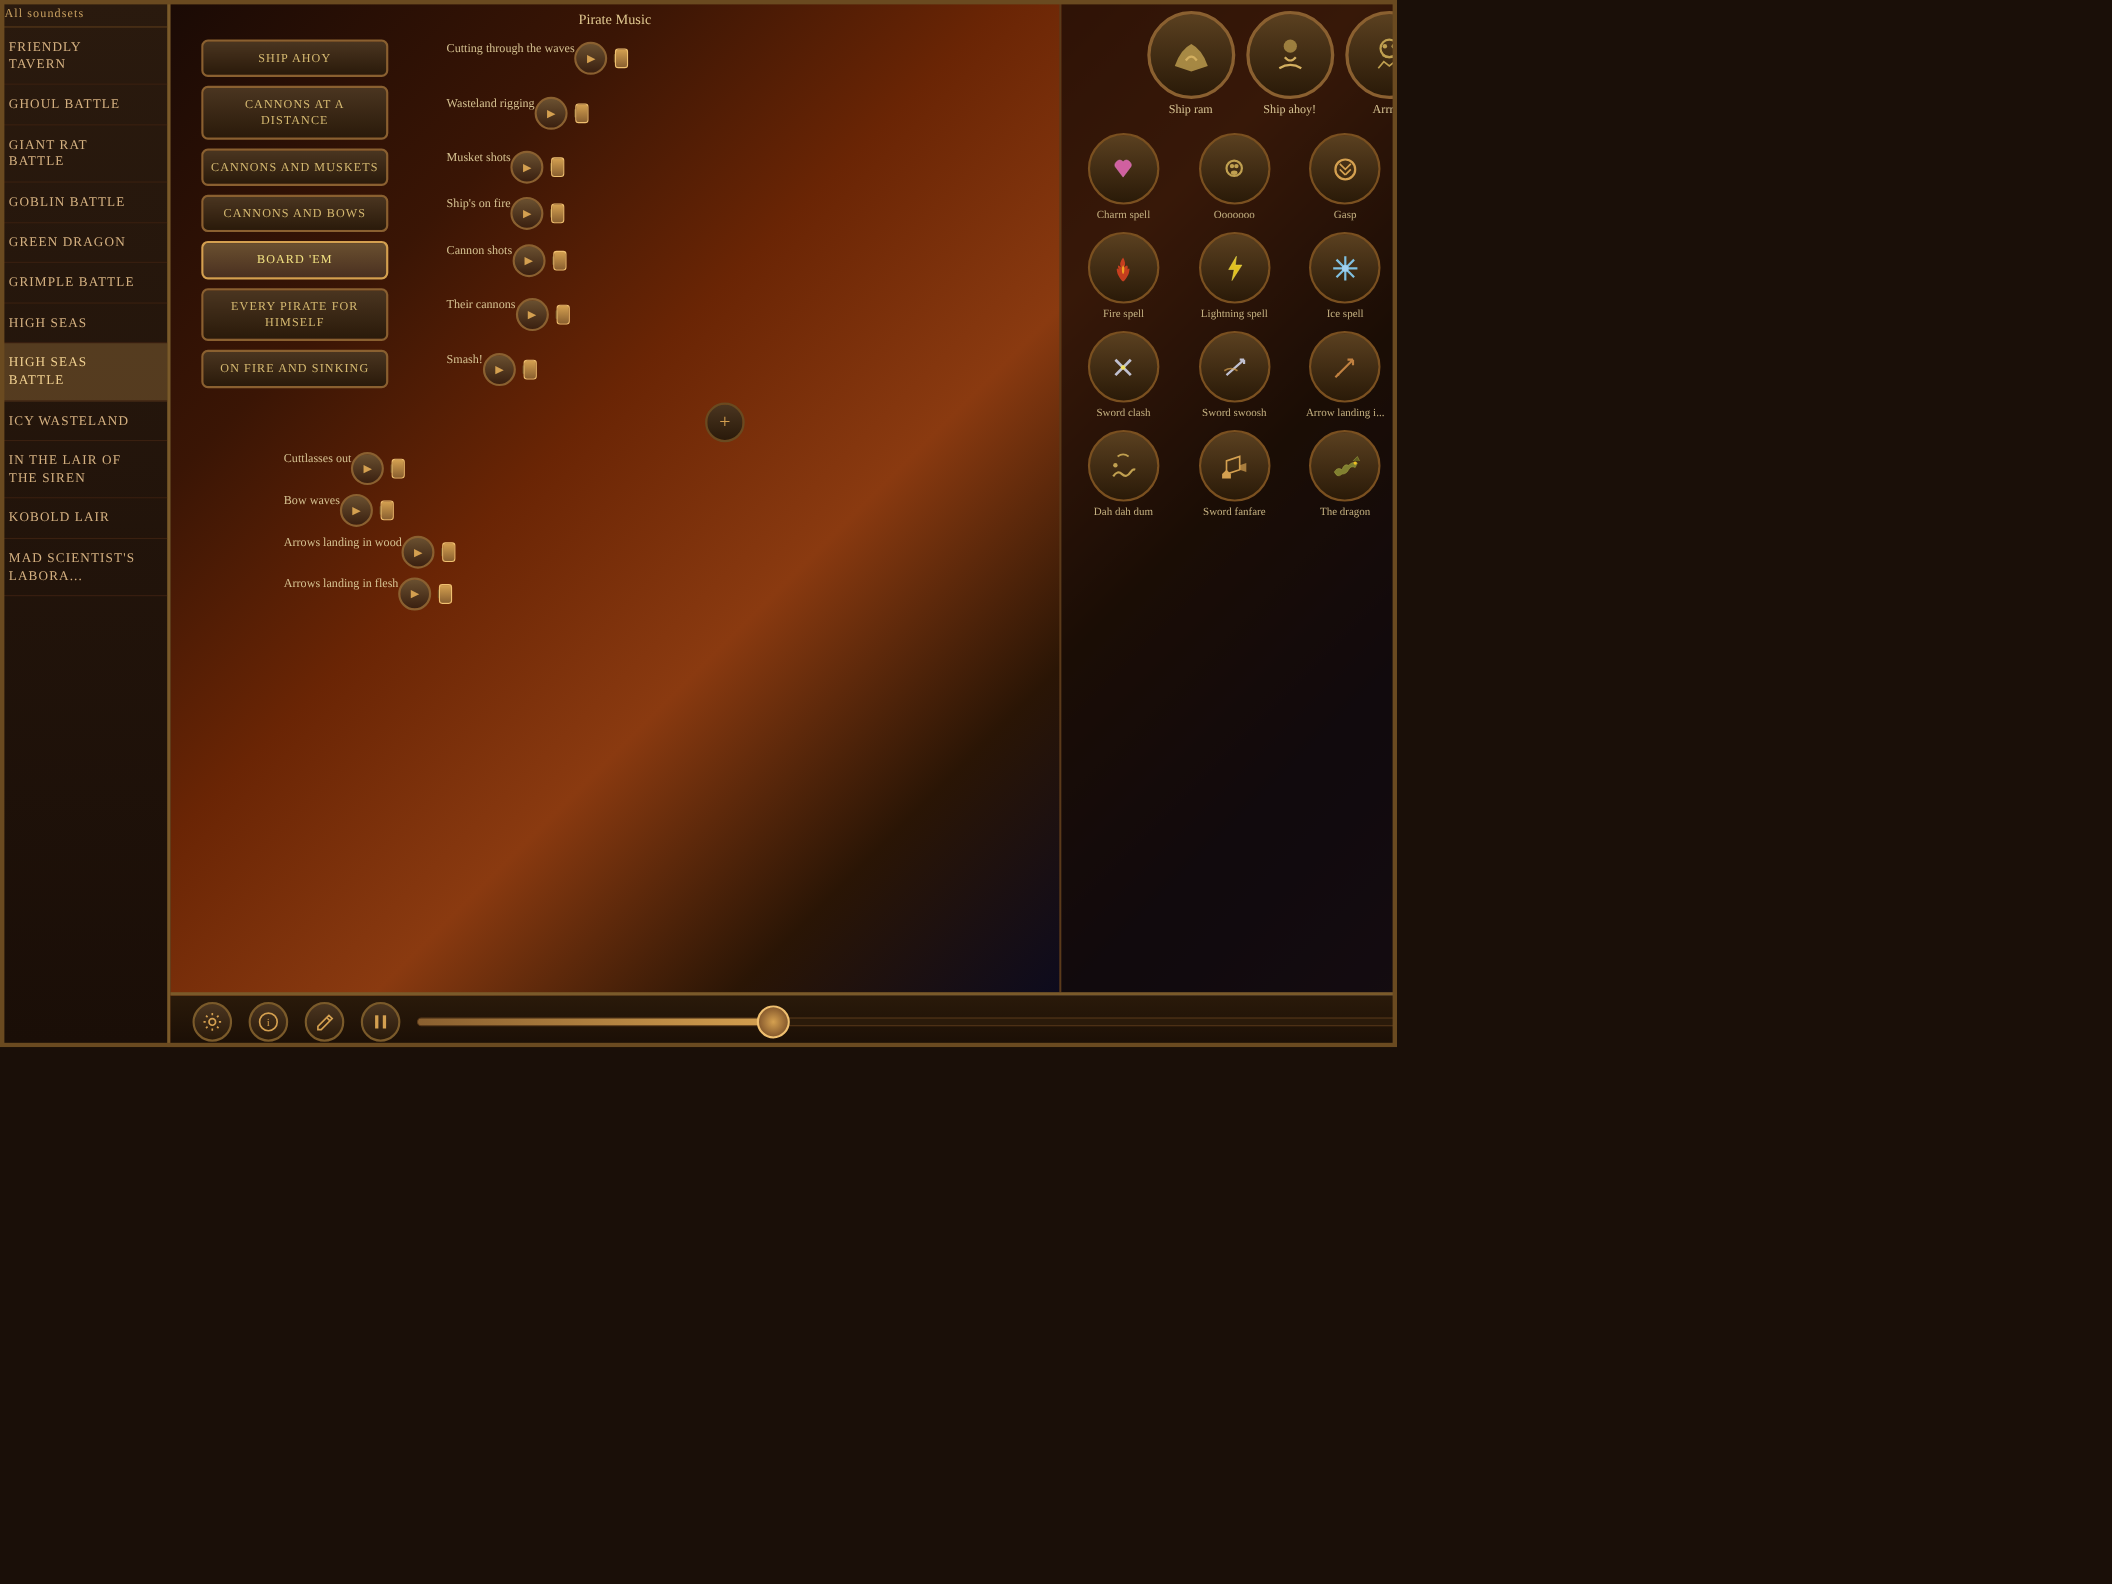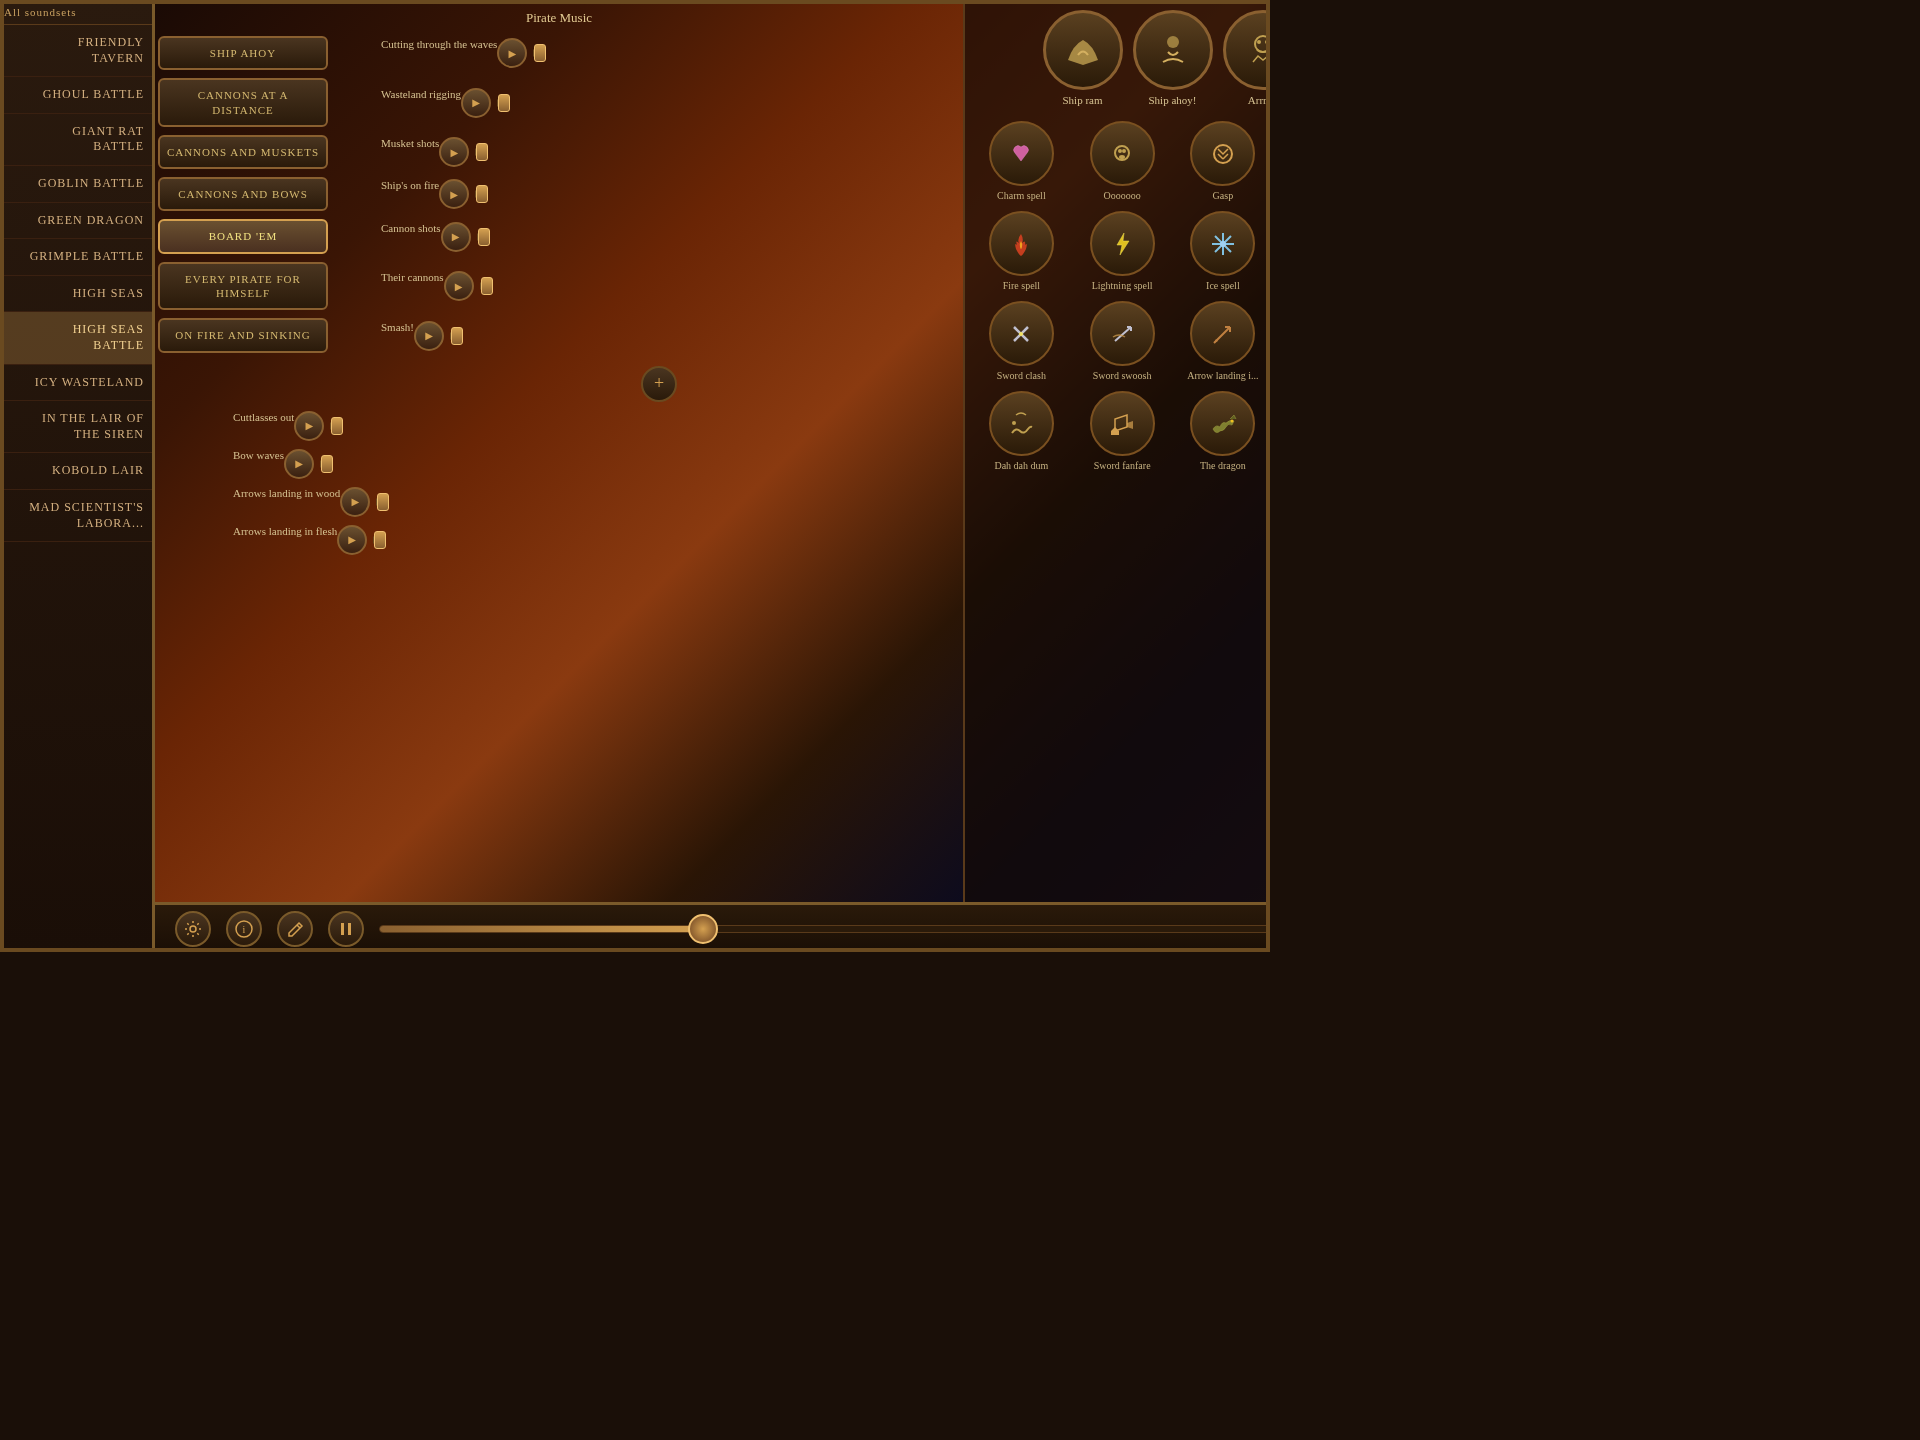--- a/index.html
+++ b/index.html
@@ -37,21 +37,21 @@
       font-size: 11px;
       text-align: left;
       padding: 6px 4px;
       border-bottom: 1px solid #5a3a1a;
       letter-spacing: 1px;
     }
 
     .sidebar-item {
       color: #d4b080;
       font-size: 12px;
-      text-align: right;
+      text-align: left;
       padding: 10px 8px;
       border-bottom: 1px solid #3a2010;
       cursor: pointer;
       text-transform: uppercase;
       font-variant: small-caps;
       letter-spacing: 1px;
       line-height: 1.3;
     }
 
     .sidebar-item.active {
@@ -87,21 +87,21 @@
       position: relative;
       z-index: 1;
       display: flex;
       flex: 1;
       height: calc(100% - 50px);
     }
 
     
     .track-list {
       width: 810px;
-      padding: 10px 3px;
+      padding: 10px 28px;
       overflow-y: auto;
       border-right: 2px solid #5a3a1a;
     }
 
     .track-item {
       display: flex;
       align-items: center;
       margin-bottom: 8px;
     }
 

